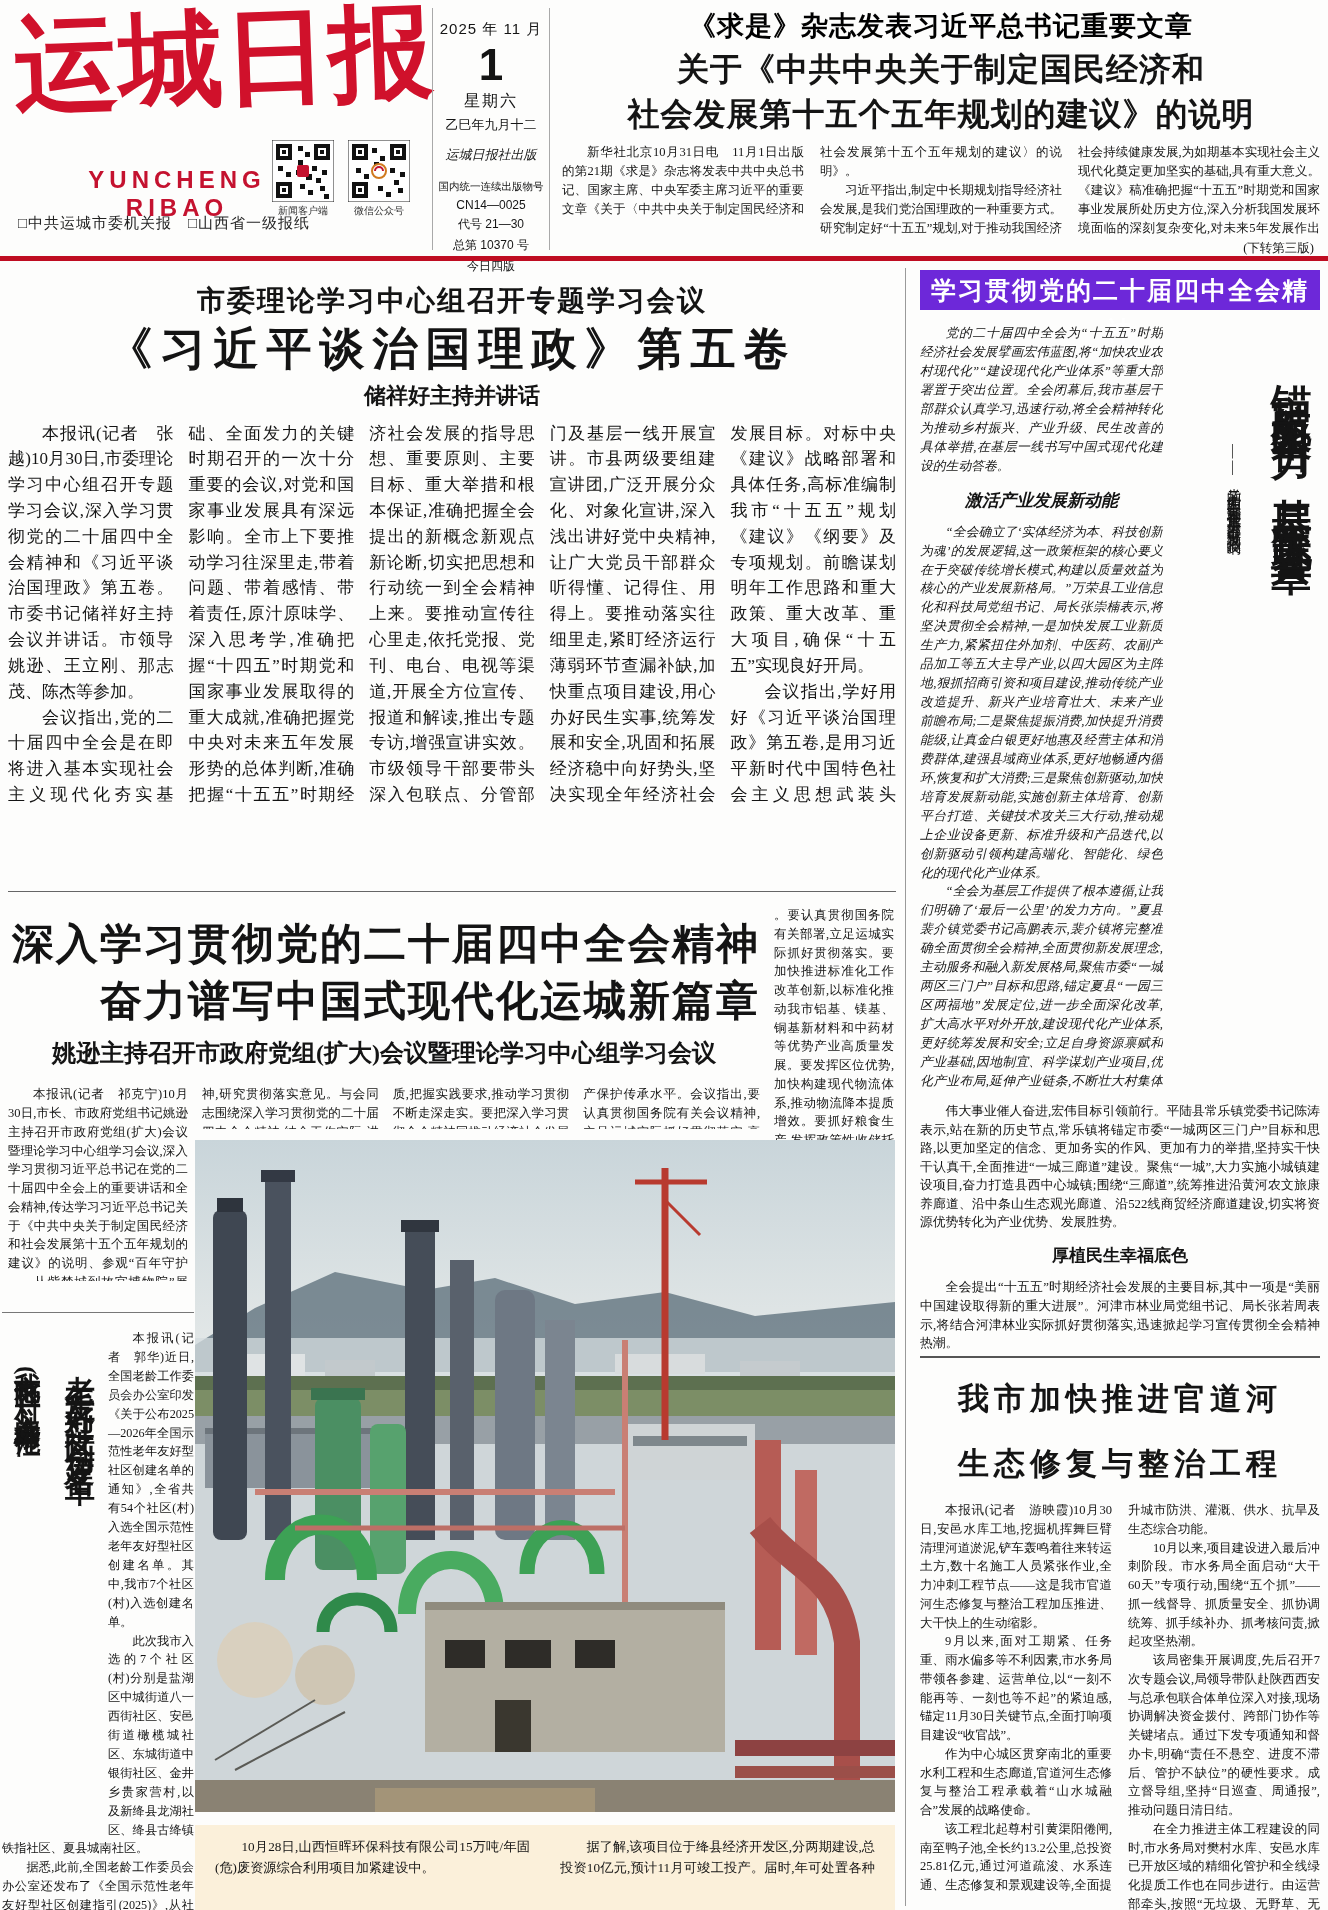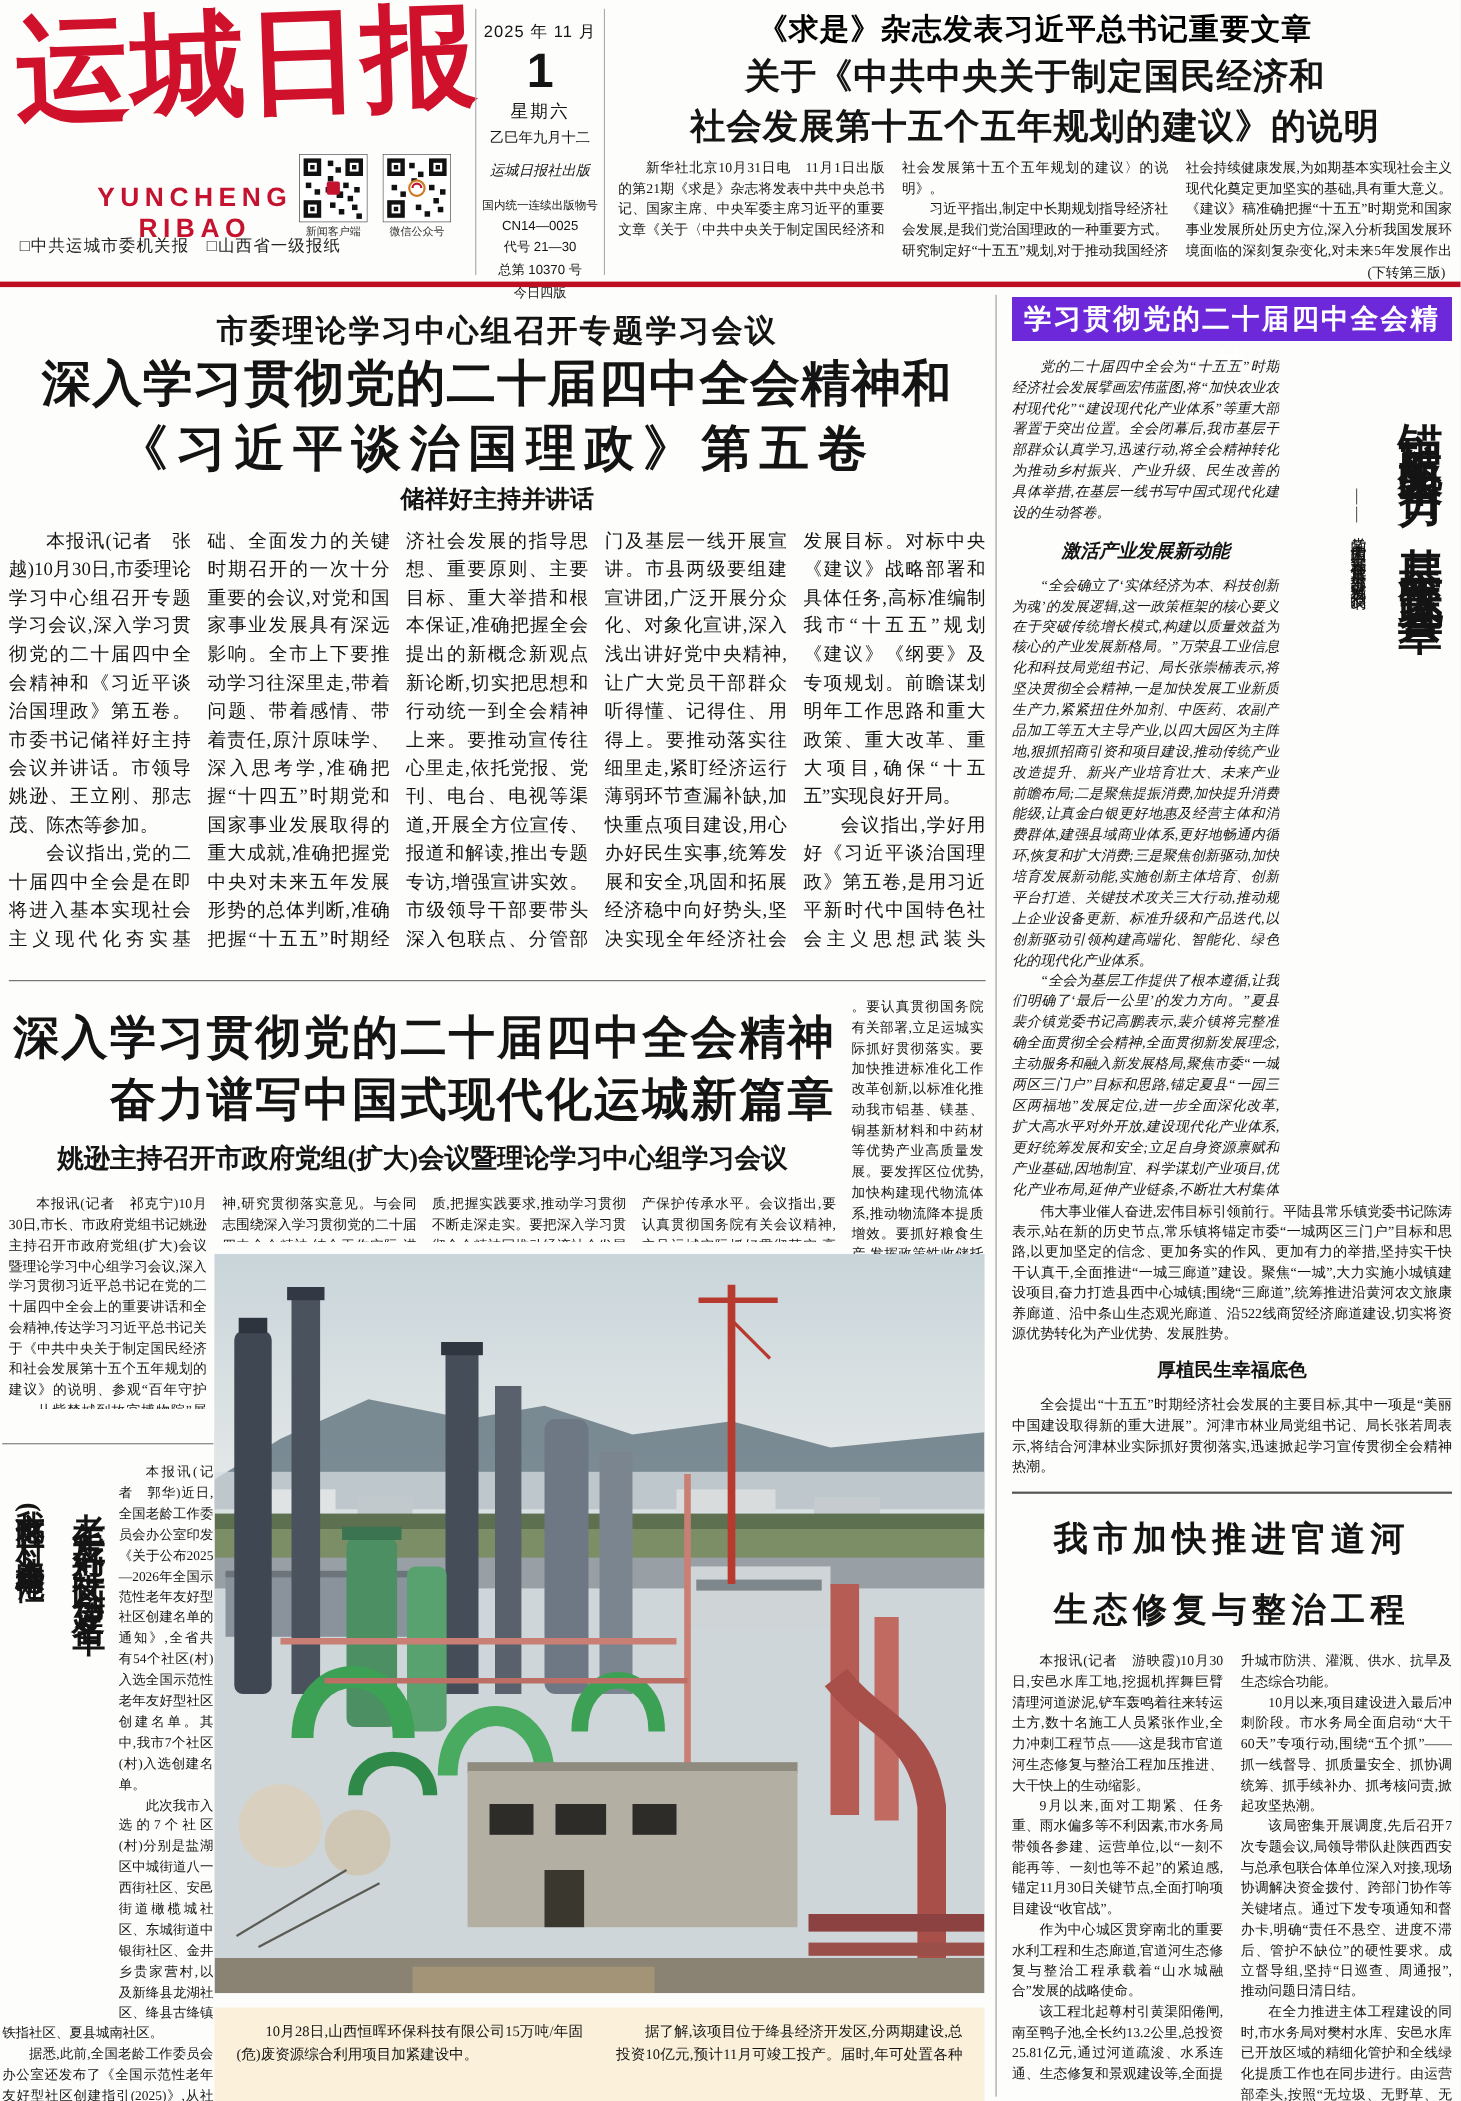--- a/index.html
+++ b/index.html
@@ -49,21 +49,21 @@
   
   .feat { position:absolute; left:920px; top:270px; width:400px; height:1082px; overflow:hidden; }
   .feat-banner { background:#6d28d9; color:#fff; font-weight:bold; font-size:25px; text-align:center; height:40px; line-height:40px; letter-spacing:2px; }
   .feat-row { display:flex; margin-top:14px; height:768px; overflow:hidden; }
   .feat-col { width:243px; font-size:12.8px; line-height:1.48; text-align:justify; overflow:hidden;font-style:italic; }
   .feat-col p { text-indent:2em; }
   .feat-sub { text-align:center; font-weight:bold; font-size:17px; margin:12px 0 10px; font-family:"Liberation Sans","DejaVu Sans",sans-serif; }
   .feat-vhead { width:157px; writing-mode:vertical-rl; padding-top:28px; padding-left:6px; }
   .fv-big { font-size:41px; font-weight:bold; letter-spacing:9px; margin-left:22px; }
   .fv-sub { font-size:14.5px; padding-top:92px; letter-spacing:2px; }
-  .feat-full { font-size:12.8px; line-height:1.45; text-align:justify; height:248px; overflow:hidden; }
+  .feat-full { margin-top:10px; font-size:12.8px; line-height:1.45; text-align:justify; height:248px; overflow:hidden; }
   .feat-full p { text-indent:2em; }
 
   
   .a2 { position:absolute; left:8px; top:900px; width:888px; height:1010px; }
   .a2-headwrap { width:752px; padding-top:16px; }
   .a2-h { text-align:right; font-weight:bold; font-size:42px; line-height:1.35; letter-spacing:2px; }
   .a2-sub { text-align:center; font-weight:bold; font-size:24px; margin-top:8px; }
   .a2-col5 { position:absolute; right:2px; top:6px; width:120px; height:386px; font-size:12.5px; line-height:1.5; text-align:justify; overflow:hidden; }
   .a2-col5 p { text-indent:0; }
   .a2-bodyrow { display:flex; margin-top:16px; width:752px; }
@@ -185,21 +185,20 @@
       <p>习近平指出,制定中长期规划指导经济社会发展,是我们党治国理政的一种重要方式。研究制定好“十五五”规划,对于推动我国经济社会持续健康发展,为如期基本实现社会主义现代化奠定更加坚实的基础,具有重大意义。《建议》稿准确把握“十五五”时期党和国家事业发展所处历史方位,深入分析我国发展环境面临的深刻复杂变化,对未来5年发展作出顶层设计和战略擘画,是乘势而上、接续推进中国式现代化建设的又一次总动员、总部署,体现了续写经济快速发展和社会长期稳定两大奇迹新篇章、奋力开创中国式现代化建设新局面的历史主动,必将对党和国家事业发展产生重大而深远的影响。</p>
     </div>
     <div class="ts-jump">(下转第三版)</div>
   </div>
 
   <div class="redrule"></div>
   <div class="vrule"></div>
 
   <div class="a1">
     <div class="a1-kicker sans">市委理论学习中心组召开专题学习会议</div>
-    <div class="a1-h">深入学习贯彻党的二十届四中全会精神和</div>
     <div class="a1-h a1-h2">《习近平谈治国理政》第五卷</div>
     <div class="a1-byline">储祥好主持并讲话</div>
     <div class="a1-body">
       <p>本报讯(记者　张　越)10月30日,市委理论学习中心组召开专题学习会议,深入学习贯彻党的二十届四中全会精神和《习近平谈治国理政》第五卷。市委书记储祥好主持会议并讲话。市领导姚逊、王立刚、那志茂、陈杰等参加。</p>
       <p>会议指出,党的二十届四中全会是在即将进入基本实现社会主义现代化夯实基础、全面发力的关键时期召开的一次十分重要的会议,对党和国家事业发展具有深远影响。全市上下要推动学习往深里走,带着问题、带着感情、带着责任,原汁原味学、深入思考学,准确把握“十四五”时期党和国家事业发展取得的重大成就,准确把握党中央对未来五年发展形势的总体判断,准确把握“十五五”时期经济社会发展的指导思想、重要原则、主要目标、重大举措和根本保证,准确把握全会提出的新概念新观点新论断,切实把思想和行动统一到全会精神上来。要推动宣传往心里走,依托党报、党刊、电台、电视等渠道,开展全方位宣传、报道和解读,推出专题专访,增强宣讲实效。市级领导干部要带头深入包联点、分管部门及基层一线开展宣讲。市县两级要组建宣讲团,广泛开展分众化、对象化宣讲,深入浅出讲好党中央精神,让广大党员干部群众听得懂、记得住、用得上。要推动落实往细里走,紧盯经济运行薄弱环节查漏补缺,加快重点项目建设,用心办好民生实事,统筹发展和安全,巩固和拓展经济稳中向好势头,坚决实现全年经济社会发展目标。对标中央《建议》战略部署和具体任务,高标准编制我市“十五五”规划《建议》《纲要》及专项规划。前瞻谋划明年工作思路和重大政策、重大改革、重大项目,确保“十五五”实现良好开局。</p>
       <p>会议指出,学好用好《习近平谈治国理政》第五卷,是用习近平新时代中国特色社会主义思想武装头脑、指导实践的重要举措。各级党组织和广大党员干部要深刻感悟蕴含其中的坚定理想信念,不断增进对党的创新理论的认同感,更加深刻领悟“两个确立”的决定性意义、坚决做到“两个维护”,不折不扣落实党中央大政方针及省委、市委决策部署。要深刻感悟蕴含其中的强大真理力量,牢牢把握贯穿其中的立场、观点和方法,从中明方向、悟规律、找路径,增强推动高质量发展、联系服务群众、防范化解风险的本领,推动各项工作取得新成效,为全省多作贡献。要深刻感悟蕴含其中的昂扬干事激情,增强“敢教日月换新天”的斗志、“越是艰险越向前”的勇气,直面矛盾、攻坚克难,努力干出实绩、拼出精彩。要深刻感悟蕴含其中的自我革命精神,始终保持清正廉洁的政治本色,坚决扛起管党治党政治责任,推进作风建设常态化长效化,一体推进不敢腐、不能腐、不想腐,营造正气充盈的良好政治生态。</p>
       <p>姚逊、王立刚、那志茂、陈杰、吴宣、尚玉良作交流发言。市委党校副校长吕永俊围绕《习近平谈治国理政》第五卷进行专题领学辅导。</p>
     </div>
   </div>
 

